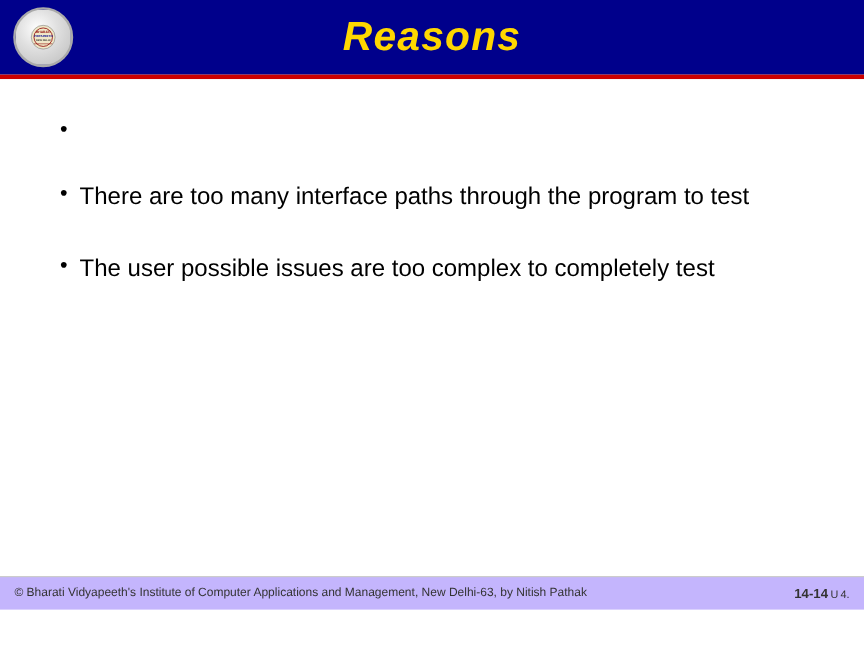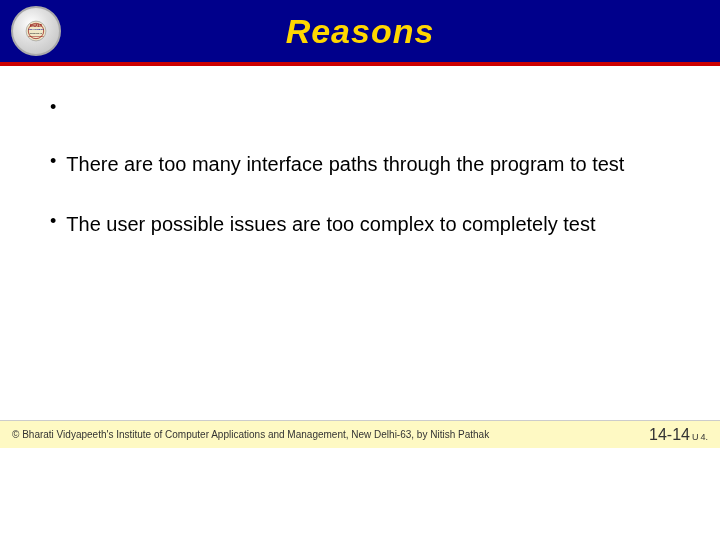--- a/index.html
+++ b/index.html
@@ -7,21 +7,21 @@
     body {
       width: 720px;
       height: 540px;
       overflow: hidden;
       font-family: Arial, sans-serif;
       background: #fff;
     }
 
     .slide {
       width: 720px;
-      height: 448px;
+      height: 508px;
       display: flex;
       flex-direction: column;
       position: relative;
       justify-content: center;
     }
 
     .header {
       background: #00008B;
       display: flex;
       align-items: center;
@@ -104,21 +104,21 @@
       flex-shrink: 0;
     }
 
     .bullet-text {
       font-size: 20px;
       color: #000;
       line-height: 1.4;
     }
 
     .footer {
-      background: #fef9c3;
+      background: #c4b5fd;
       border-top: 1px solid #ccc;
       padding: 4px 12px;
       display: flex;
       align-items: center;
       justify-content: space-between;
       min-height: 28px;
     }
 
     .footer-text {
       font-size: 10px;
@@ -127,22 +127,22 @@
 
     .footer-page {
       font-size: 10px;
       color: #333;
       display: flex;
       align-items: baseline;
       gap: 2px;
     }
 
     .footer-page-main {
-      font-size: 16px;
-      font-weight: normal;
+      font-size: 11px;
+      font-weight: bold;
     }
 
     .footer-page-sub {
       font-size: 9px;
     }
   </style>
 </head>
 <body>
 
 <div class="slide">

